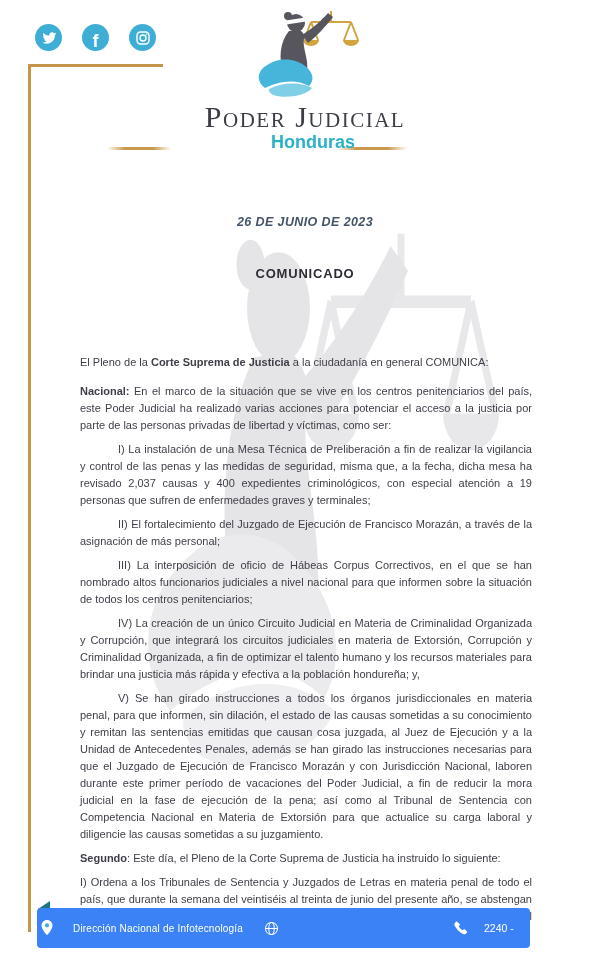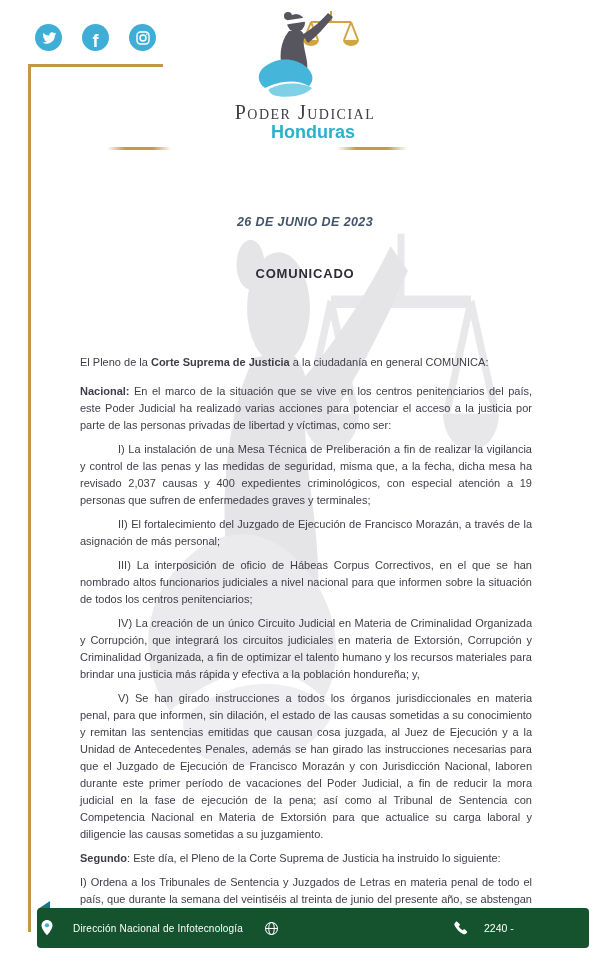--- a/index.html
+++ b/index.html
@@ -20,42 +20,42 @@
   .social{position:absolute;left:35px;top:24px;display:flex;gap:20px;}
   .icon-circle{width:27px;height:27px;border-radius:50%;background:#3faed6;color:#fff;
     display:flex;align-items:center;justify-content:center;cursor:pointer;}
   .icon-circle svg{display:block;}
   .fb-f{font-family:"Liberation Sans",sans-serif;font-weight:bold;font-size:18px;line-height:1;
         position:relative;top:3px;}
 
   
   .logo{position:absolute;left:0;top:8px;width:100%;text-align:center;z-index:3;}
   .logo-title{font-family:"Liberation Serif",serif;font-variant:small-caps;
-    font-size:20px;letter-spacing:1.5px;color:#3d3d46;line-height:1;margin-top:-2px;}
+    font-size:30px;letter-spacing:1.5px;color:#3d3d46;line-height:1;margin-top:-2px;}
   .logo-sub{font-size:18px;font-weight:bold;color:#2bb1c8;line-height:1.15;margin-left:16px;}
 
   
   .watermark{position:absolute;left:30px;top:215px;z-index:1;opacity:.9;}
 
   
   .date{position:absolute;left:0;top:215px;width:100%;text-align:center;z-index:2;
     font-weight:bold;font-size:12.5px;letter-spacing:.4px;color:#44546a;font-style:italic;}
   .title{position:absolute;left:0;top:266px;width:100%;text-align:center;z-index:2;
     font-weight:bold;font-size:13px;letter-spacing:.8px;color:#2d2d36;}
   .docbody{position:absolute;left:80px;top:312px;width:452px;z-index:2;
     font-size:11px;line-height:17px;text-align:justify;color:#3e3e48;}
   .para{margin:0 0 7px 0;}
   .para.intro{margin-bottom:12px;margin-top:42px;}
   .para.indent{text-indent:38px;}
   .para b{font-weight:bold;}
 
   
   .footer-fold{position:absolute;left:38px;top:901px;width:12px;height:8px;background:#1b7387;
     clip-path:polygon(0 100%,100% 0,100% 100%);z-index:2;}
-  .footer-bar{position:absolute;left:37px;top:908px;width:552px;height:40px;background:#14532d;
+  .footer-bar{position:absolute;left:37px;top:908px;width:493px;height:40px;background:#3b82f6;
     border-radius:4px;z-index:3;color:#fff;}
   .footer-bar .f-item{position:absolute;top:0;height:40px;display:flex;align-items:center;}
   .f-pin{left:3px;}
   .f-dept{left:36px;font-size:10px;letter-spacing:.2px;}
   .f-globe{left:227px;}
   .f-url{left:251px;font-size:12.5px;cursor:pointer;}
   .f-phone-ic{left:417px;}
   .f-phone{left:447px;font-size:10.5px;}
 </style>
 </head>

